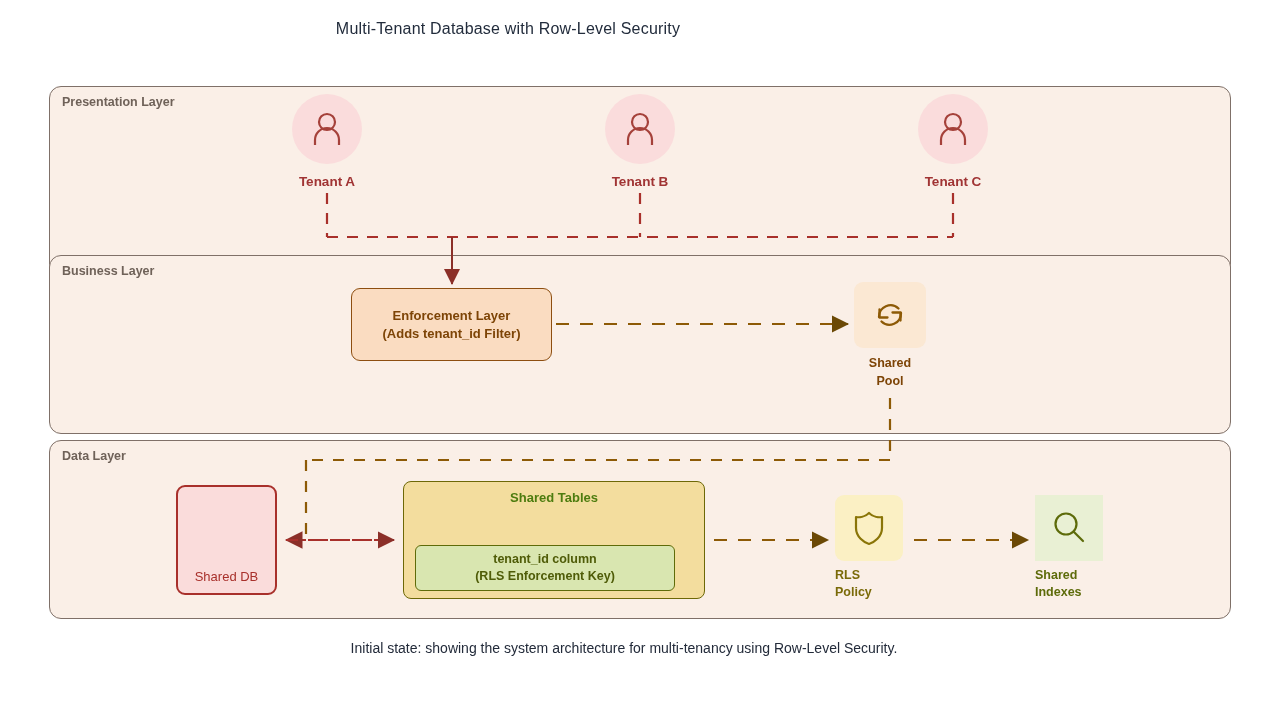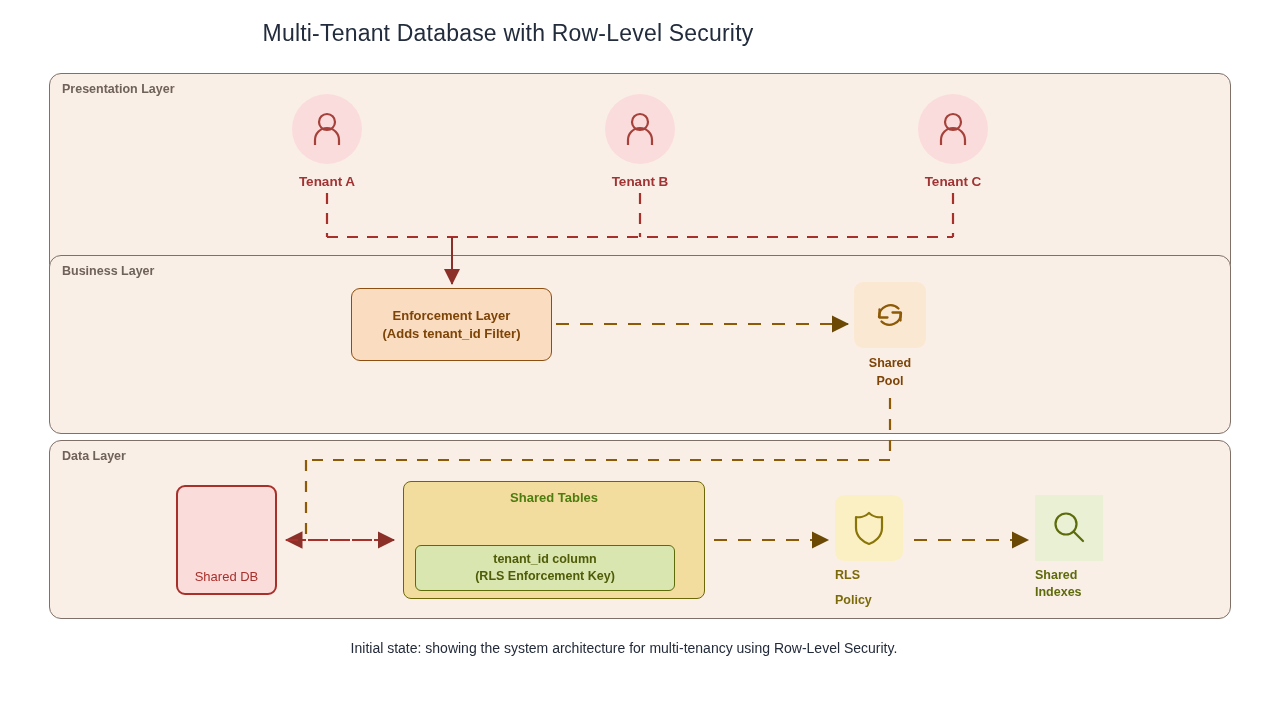--- a/index.html
+++ b/index.html
@@ -5,37 +5,37 @@
   html,body{margin:0;padding:0;}
   body{
     width:1280px;height:720px;background:#ffffff;
     font-family:"Liberation Sans", sans-serif;
     position:relative;overflow:hidden;
   }
   #stage{position:absolute;left:0;top:0;width:1280px;height:720px;}
 
   .title{
     position:absolute;left:0;top:20px;width:1016px;text-align:center;
-    font-size:23px;color:#222c3c;font-weight:400;letter-spacing:.2px;
+    font-size:16px;color:#222c3c;font-weight:400;letter-spacing:.2px;
   }
   .caption{
     position:absolute;left:0;top:640px;width:1248px;text-align:center;
     font-size:14px;color:#232b3a;
   }
 
   .layer{
     position:absolute;left:49px;width:1182px;
     background:#faefe7;border:1.6px solid #7f7068;border-radius:12px;
     box-sizing:border-box;
   }
   .layer-label{
     position:absolute;left:12px;top:8px;
     font-size:12.5px;font-weight:bold;color:#6f6259;
   }
-  #layer-presentation{top:73px;height:208px;}
+  #layer-presentation{top:86px;height:208px;}
   #layer-business{top:255px;height:179px;}
   #layer-data{top:440px;height:179px;}
 
   
   .tenant{position:absolute;width:150px;text-align:center;}
   .tenant .disc{
     width:70px;height:70px;border-radius:50%;background:#fadcdc;
     margin:0 auto;position:relative;
   }
   .tenant .disc svg{position:absolute;left:19px;top:18px;}
@@ -222,21 +222,21 @@
     </div>
   </div>
 
   <div class="chip" id="rls">
     <div class="tile">
       <svg width="34" height="36" viewBox="0 0 34 36">
         <path d="M17,3 C21,7 27,7.5 30,7 L30,18 C30,27 22,32.5 17,34 C12,32.5 4,27 4,18 L4,7 C7,7.5 13,7 17,3 Z" fill="none" stroke="#8a7508" stroke-width="2.2" stroke-linejoin="round"></path>
       </svg>
     </div>
     <div class="clabel">RLS</div>
-    <div class="clabel" style="margin-top:8px">Policy</div>
+    <div class="clabel" style="margin-top:0">Policy</div>
   </div>
 
   <div class="chip" id="indexes">
     <div class="tile">
       <svg width="36" height="36" viewBox="0 0 36 36">
         <circle cx="15" cy="14" r="10.5" fill="none" stroke="#5d6b0a" stroke-width="2.2"></circle>
         <path d="M22.5,21.5 L32,31" fill="none" stroke="#5d6b0a" stroke-width="2.2" stroke-linecap="round"></path>
       </svg>
     </div>
     <div class="clabel">Shared</div>

